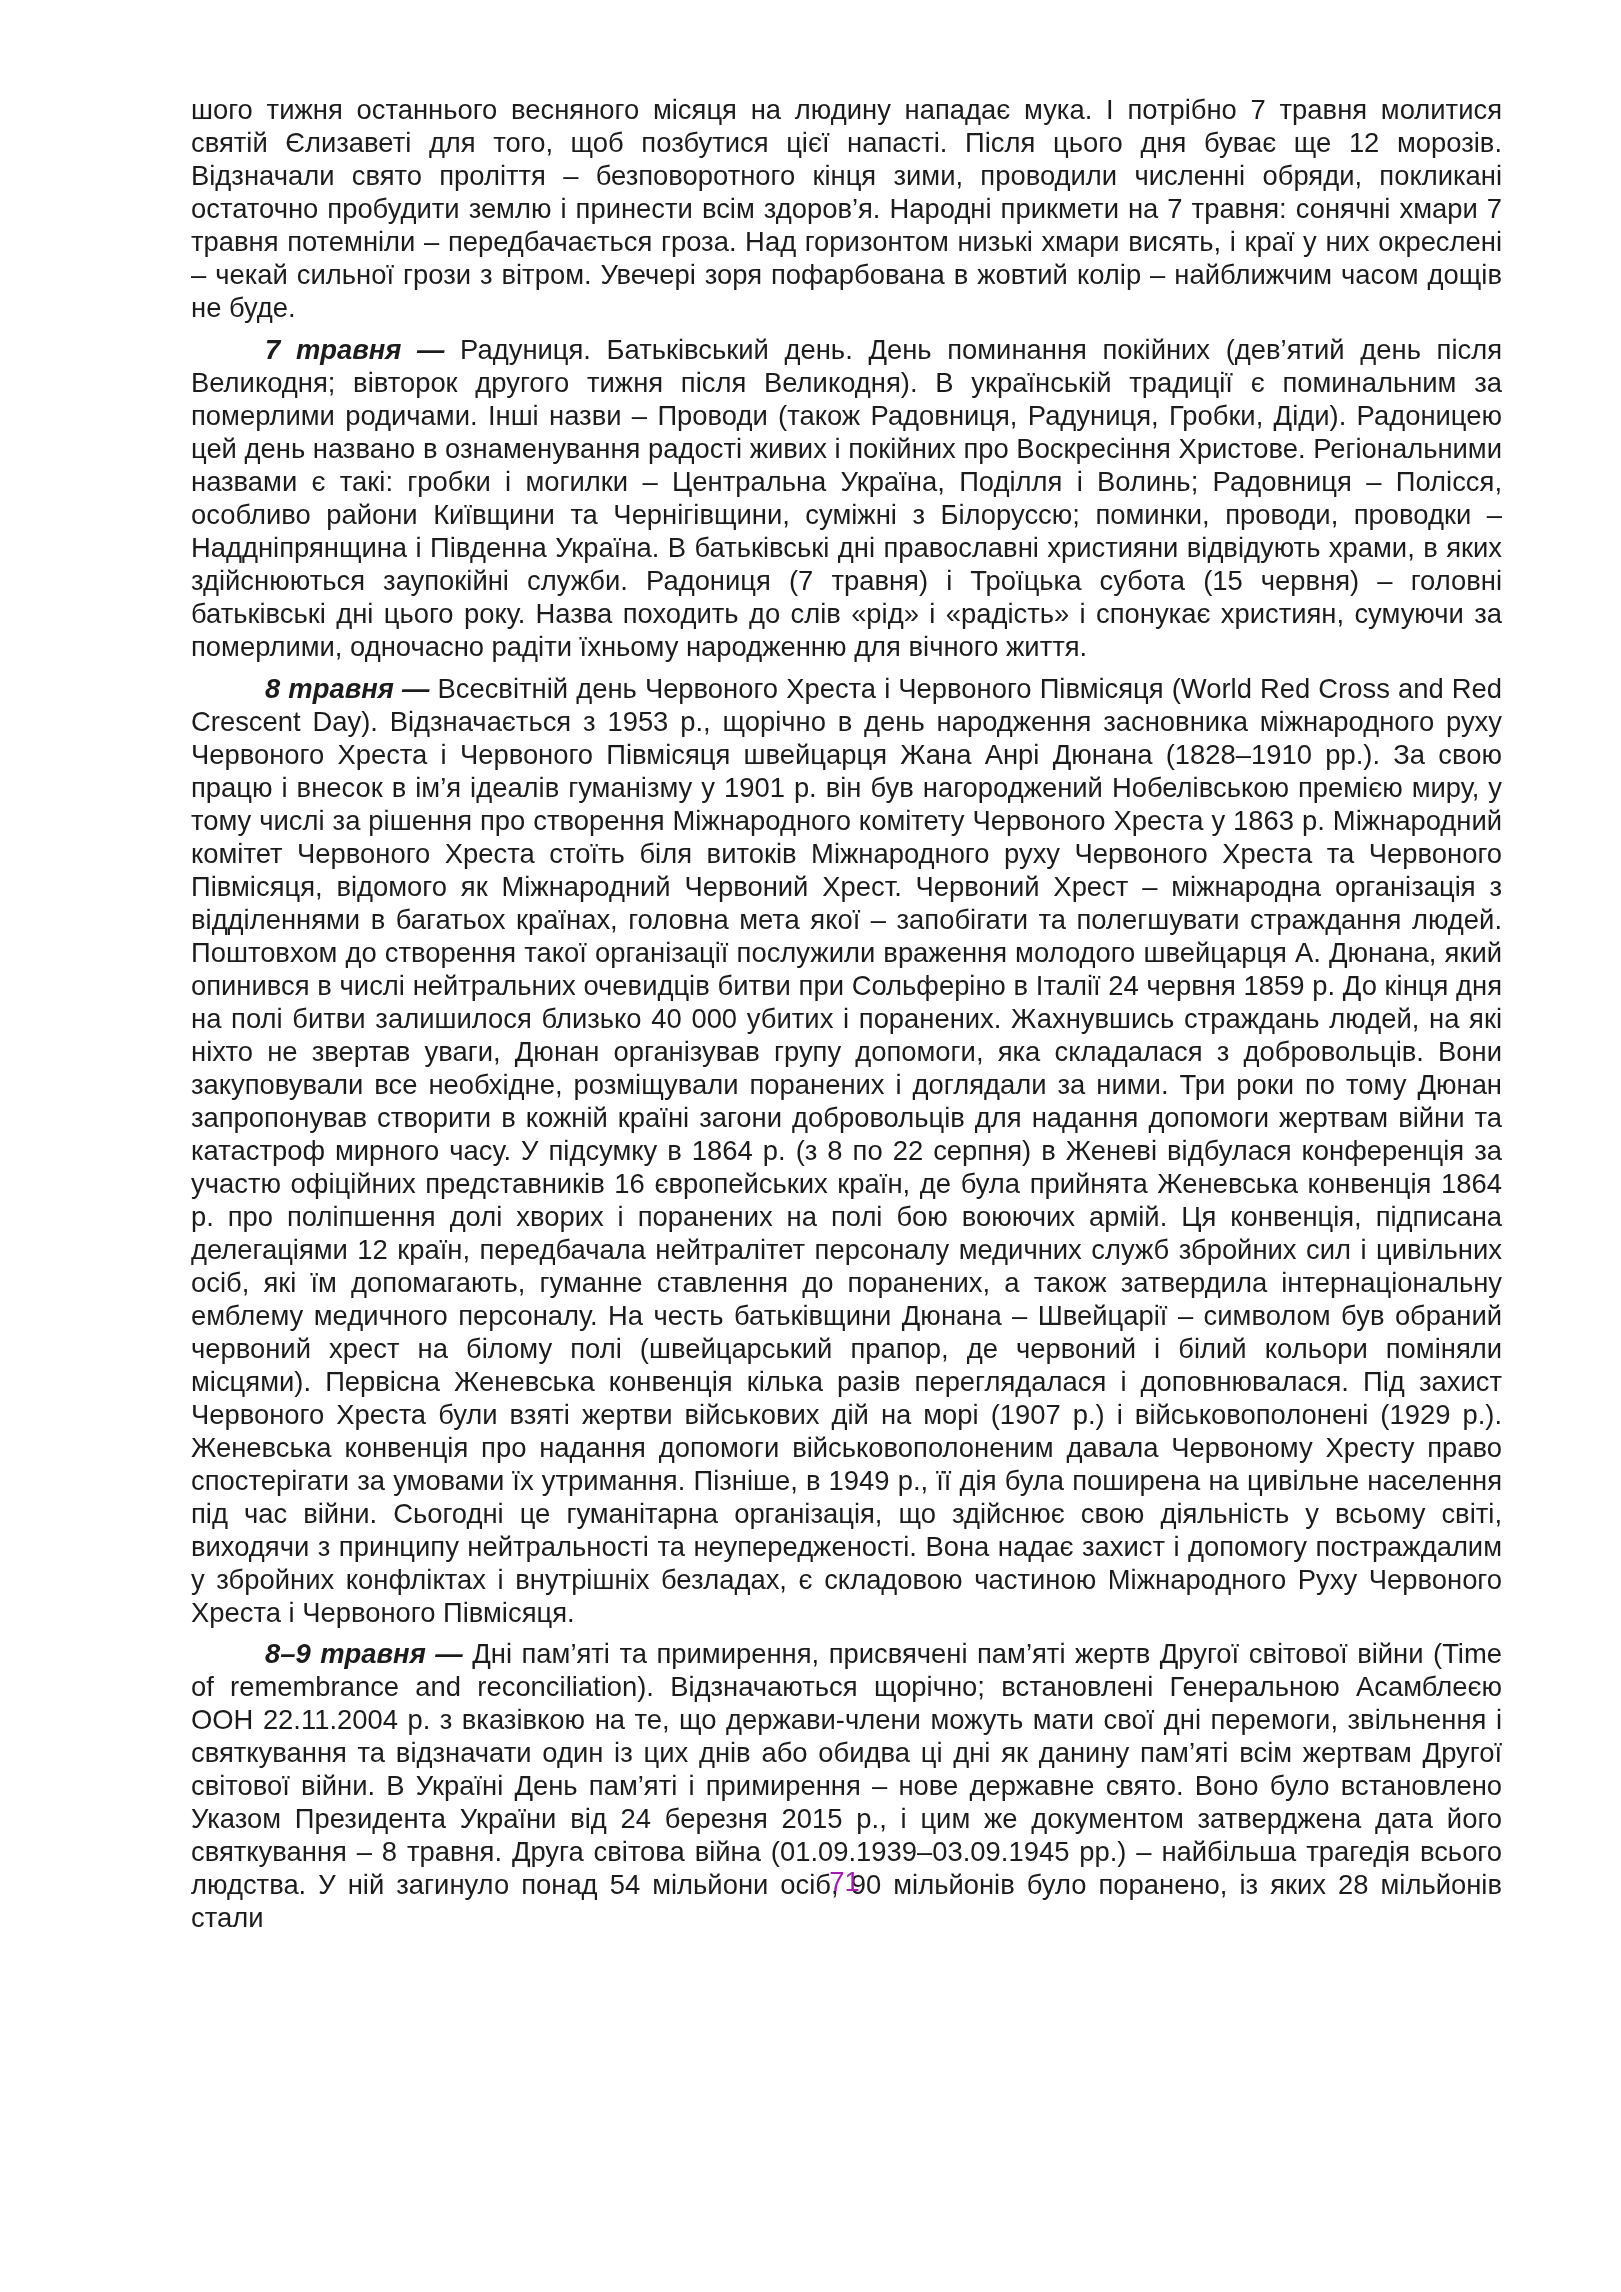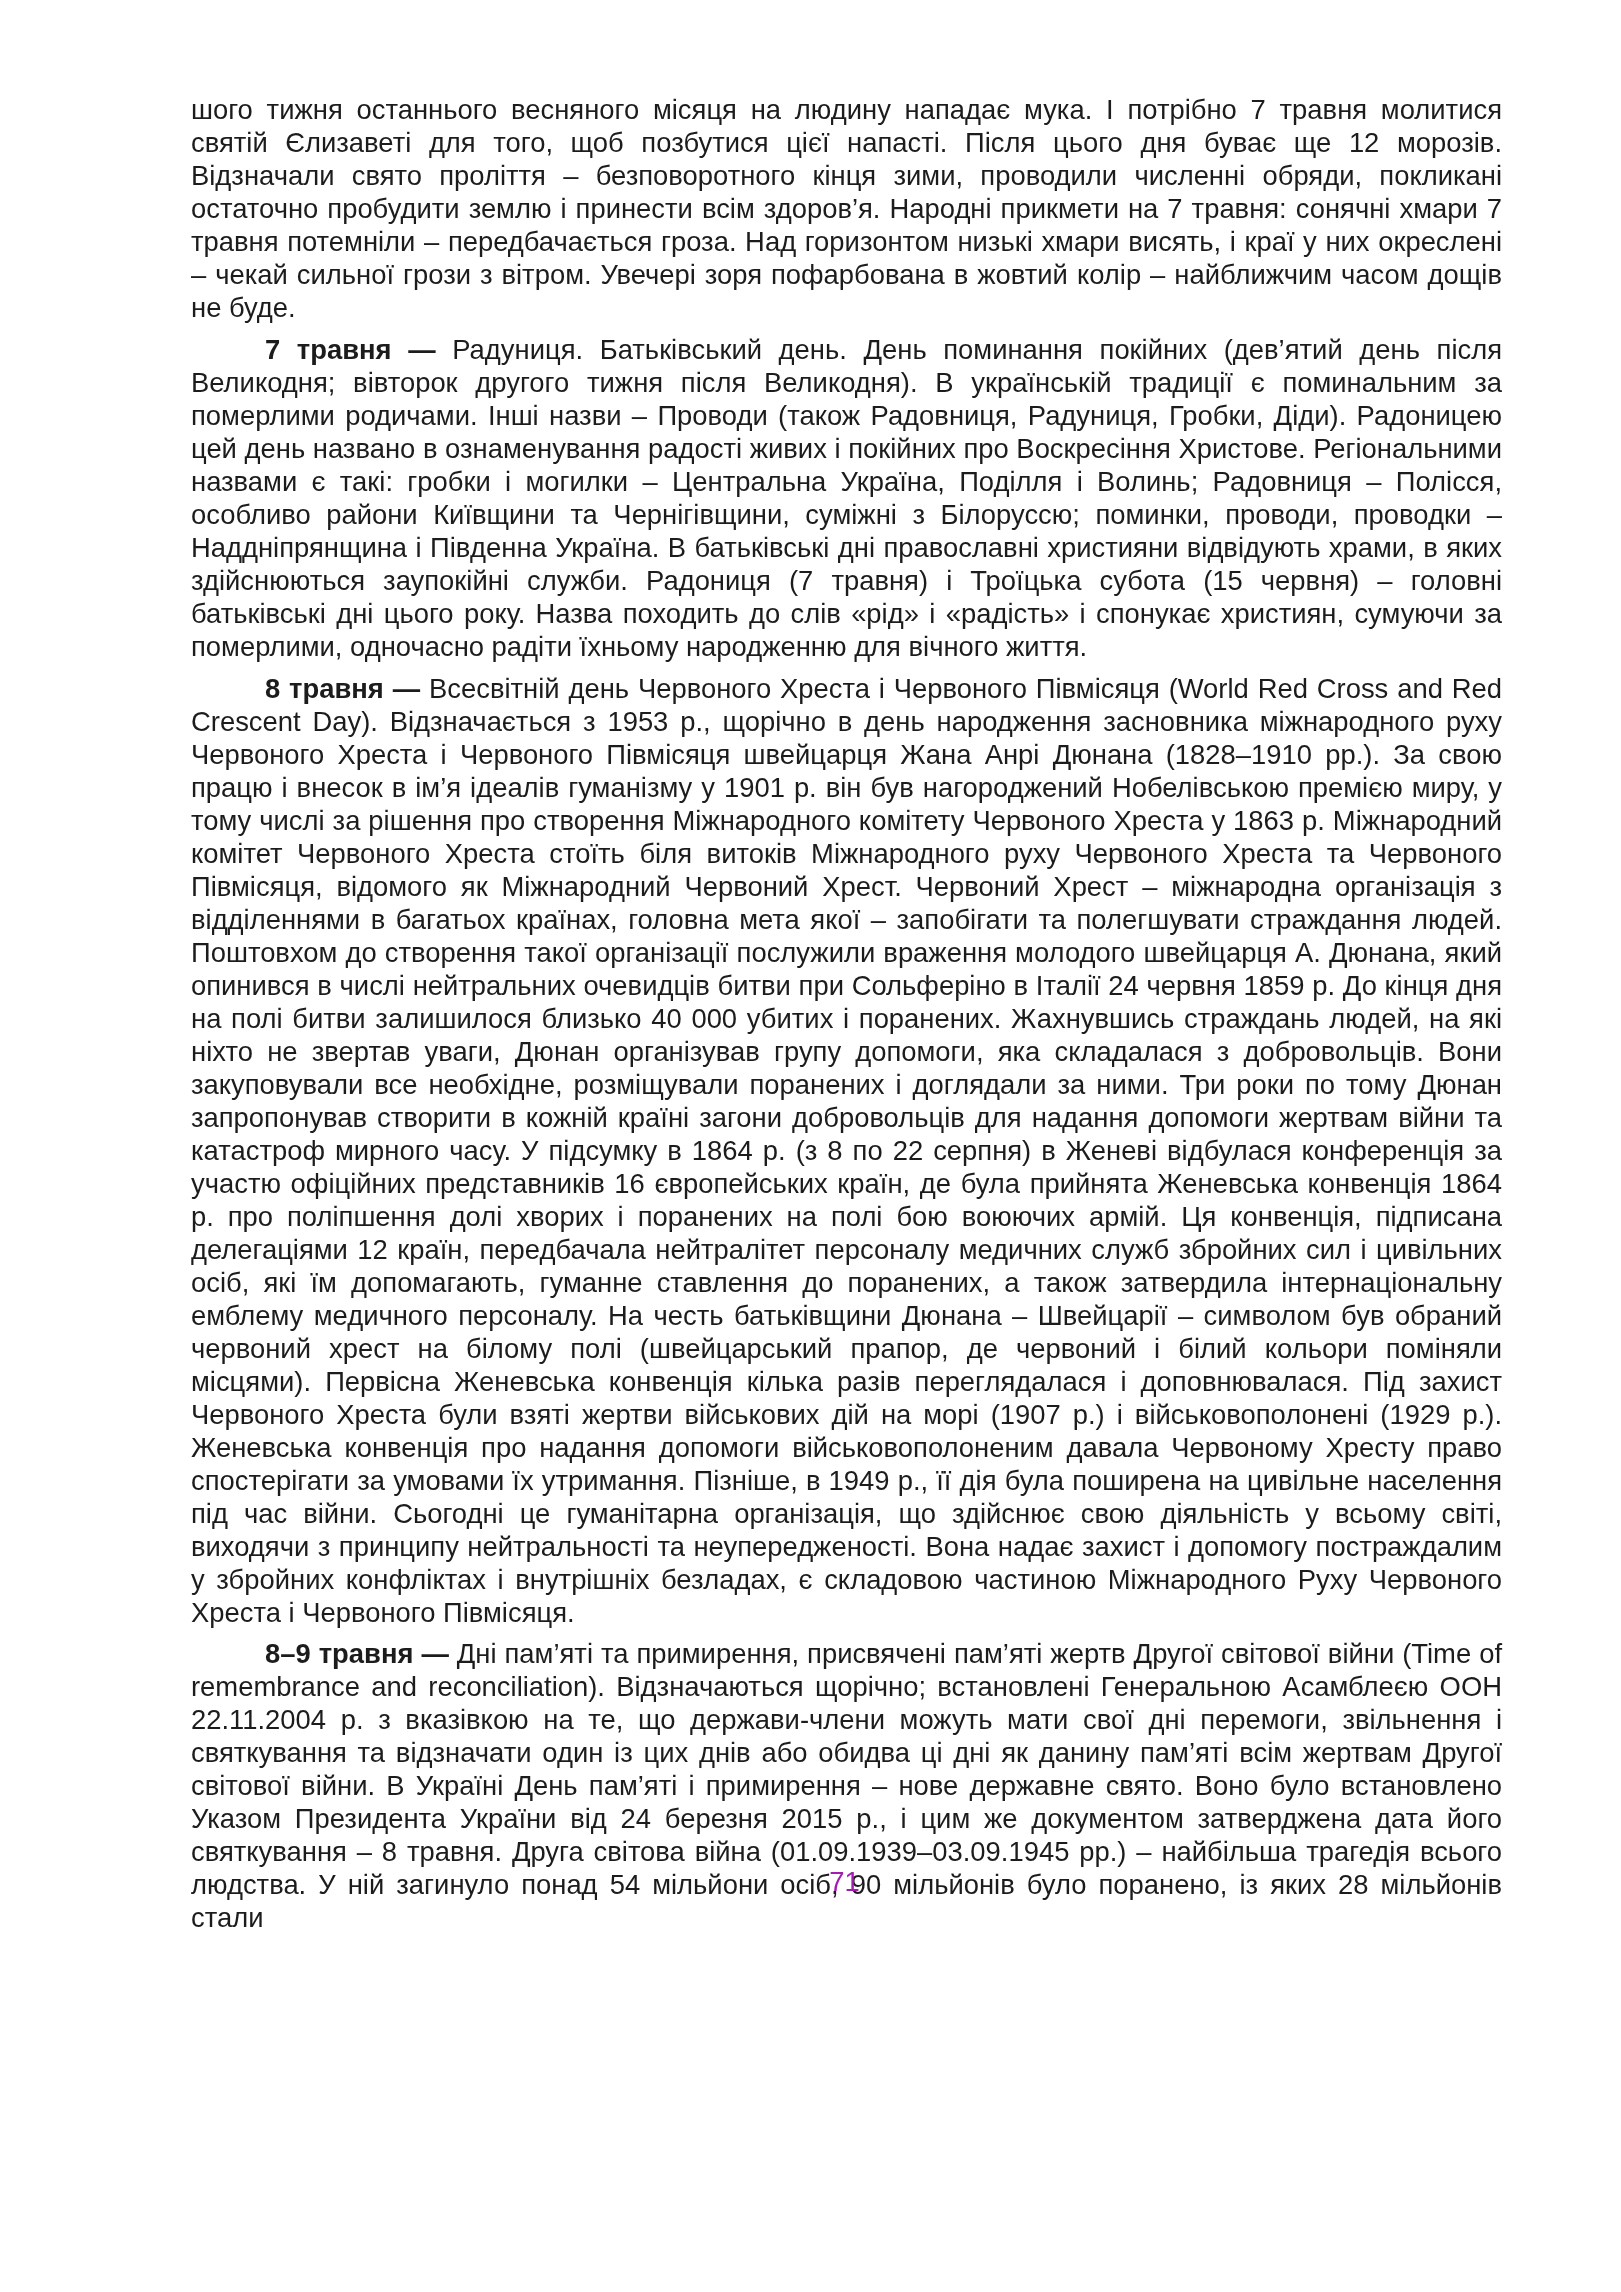--- a/index.html
+++ b/index.html
@@ -24,20 +24,21 @@
   .para {
     margin: 0;
     text-align: justify;
   }
   .para.dated {
     text-indent: 74px;
     margin-top: 8.8px;
   }
   .lead {
     font-weight: bold;
+    font-style: italic;
   }
   .page-number {
     position: absolute;
     top: 1865px;
     left: 0;
     width: 100%;
     text-align: center;
     font-size: 27.4px;
     color: #a21caf;
   }

